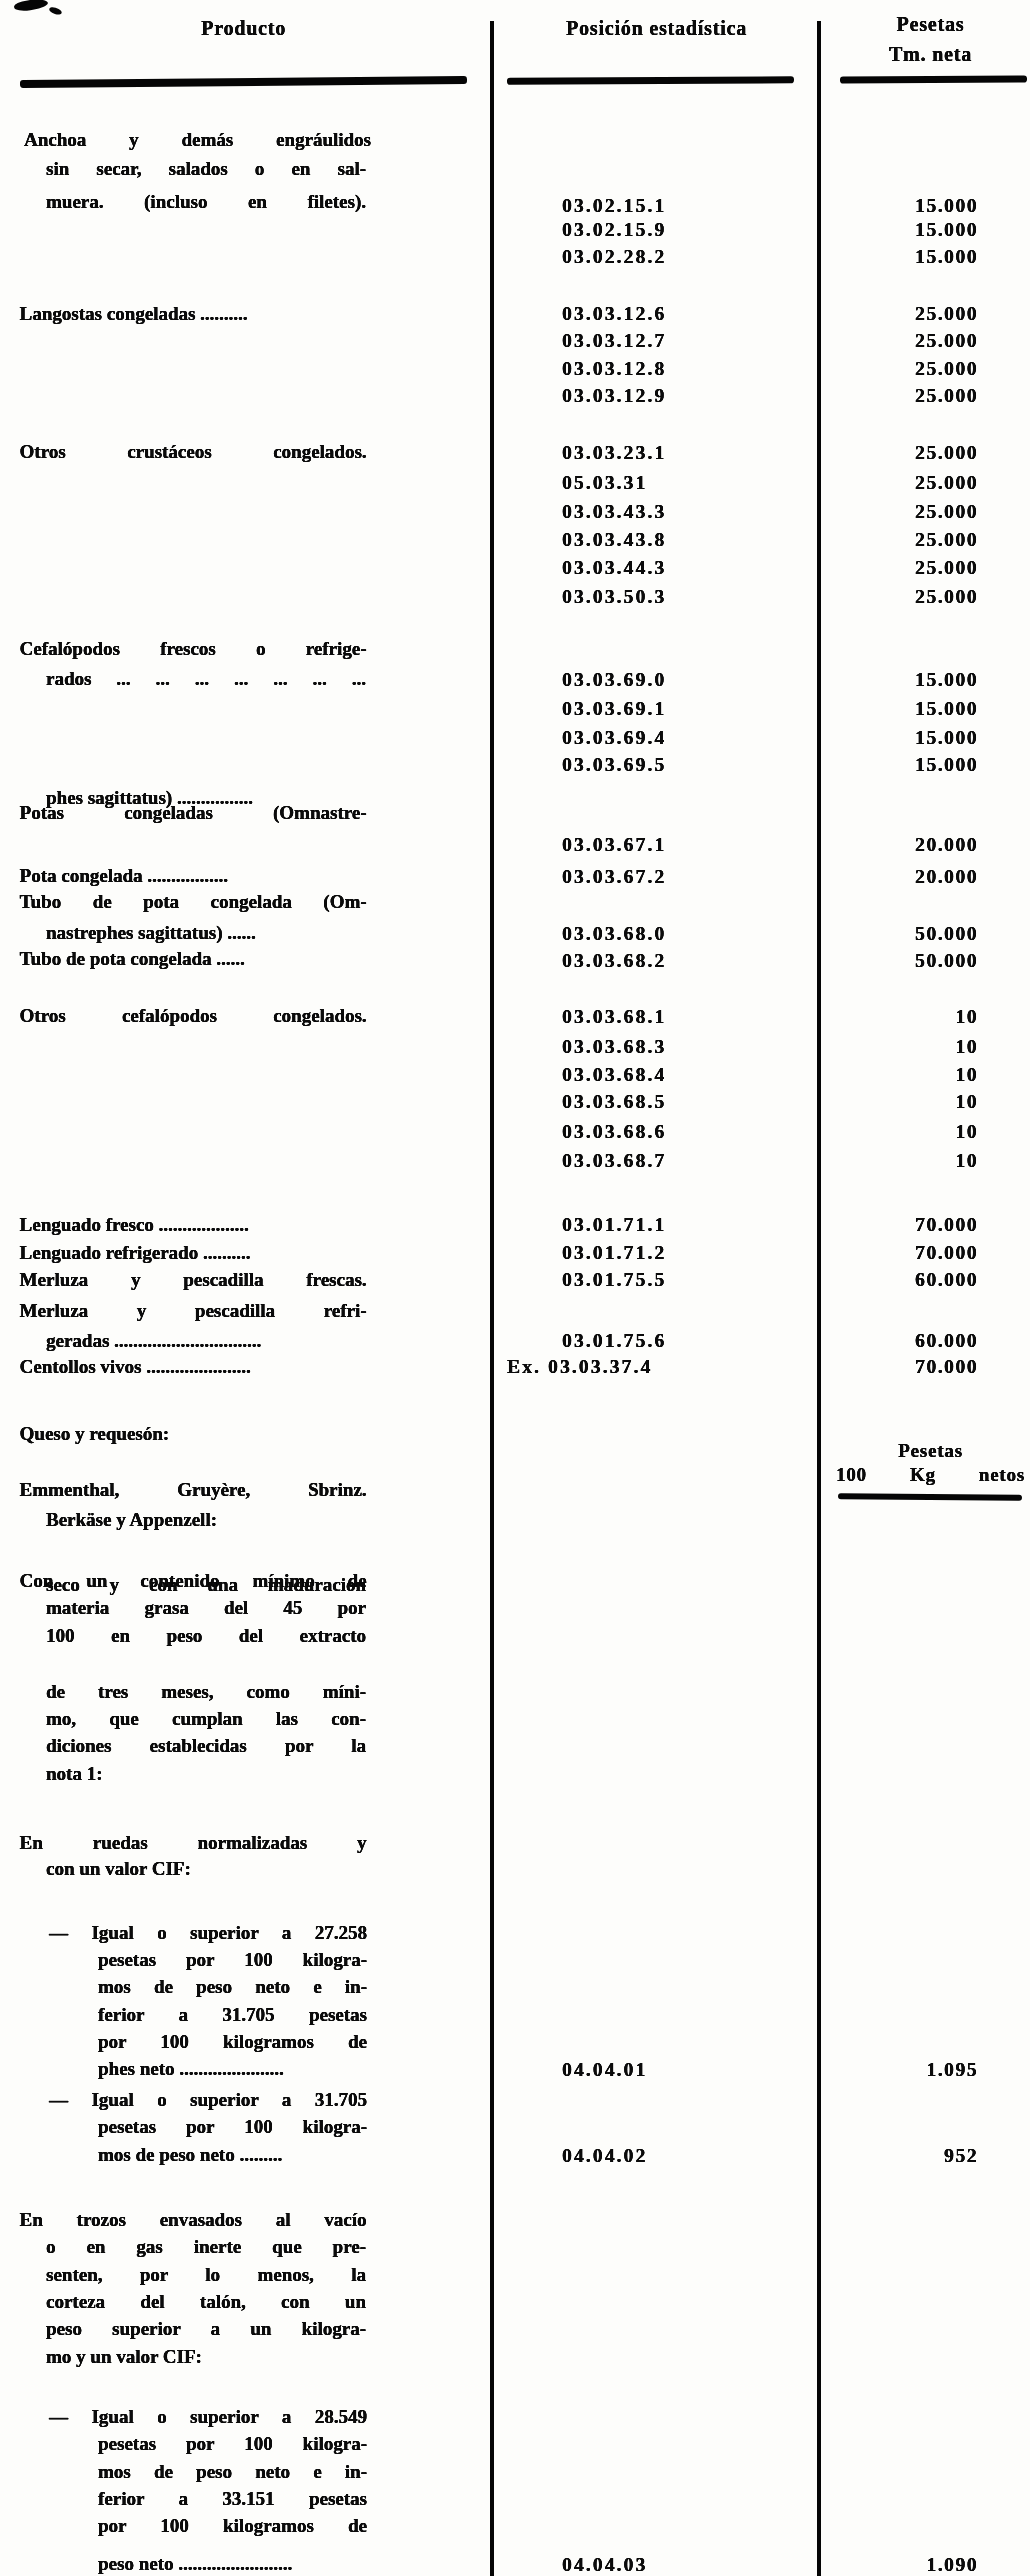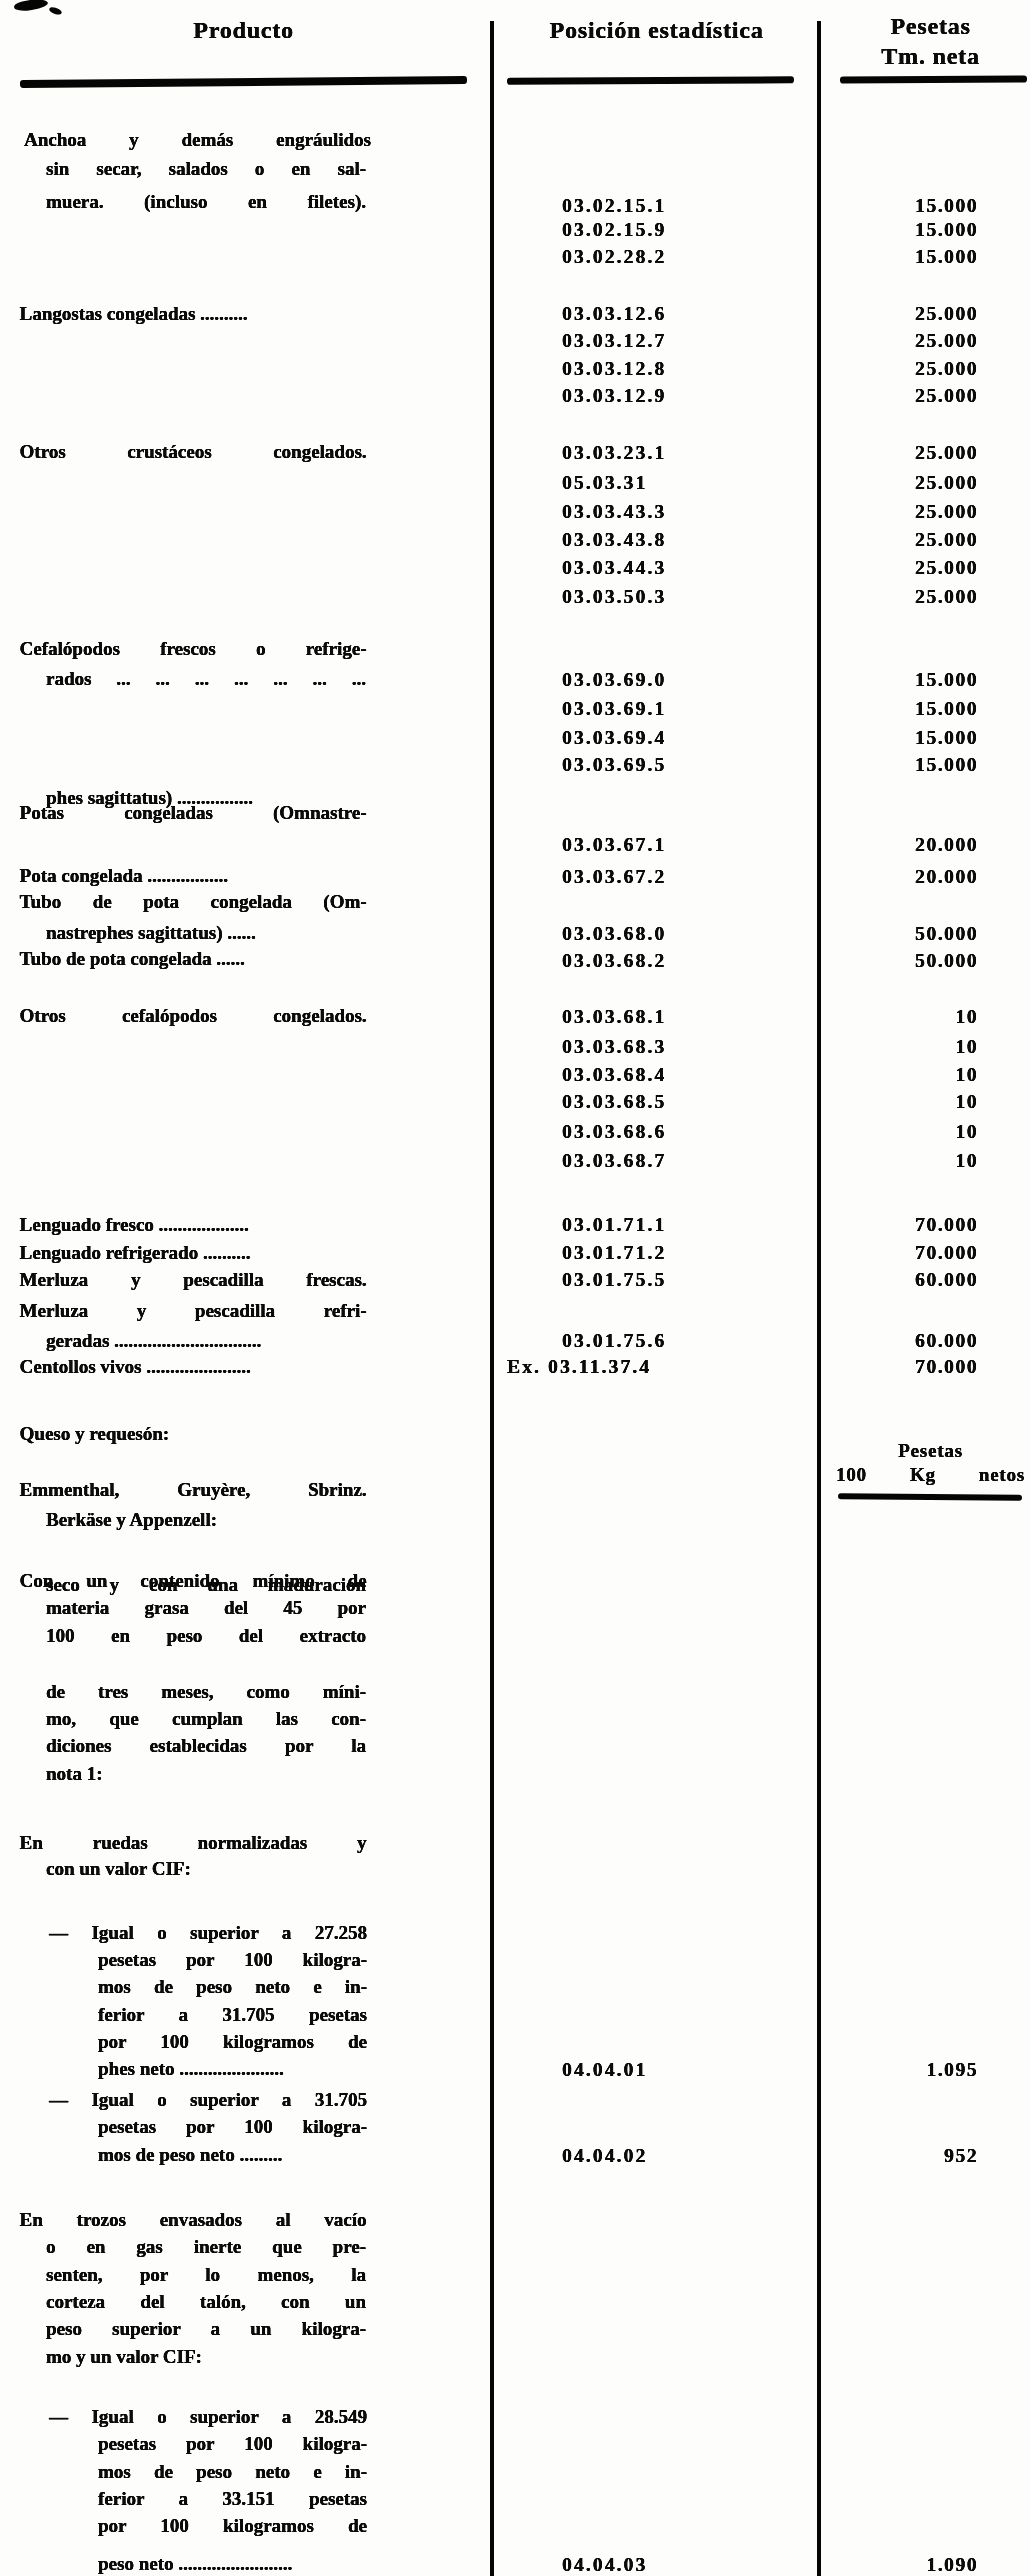--- a/index.html
+++ b/index.html
@@ -19,21 +19,21 @@
     white-space:pre;
     text-shadow:0 0 0.3px #000, 0.2px 0 0.3px #000;
   }
   .jt{
     white-space:normal;
     text-align:justify;
     text-align-last:justify;
   }
   .hd{
     position:absolute;
-    font-size:24px;
+    font-size:20px;
     text-align:center;
     letter-spacing:0.8px;
     text-shadow:0 0 0.4px #000, 0.2px 0 0.3px #000;
   }
   .code{
     left:562px;width:222px;
     letter-spacing:2.1px;
     font-size:19.6px;
   }
   .val{
@@ -198,21 +198,21 @@
   <div class="ln val" style="top:1150px">10</div>
 
   <div class="ln code" style="top:1214px">03.01.71.1</div>
   <div class="ln val" style="top:1214px">70.000</div>
   <div class="ln code" style="top:1242px">03.01.71.2</div>
   <div class="ln val" style="top:1242px">70.000</div>
   <div class="ln code" style="top:1269px">03.01.75.5</div>
   <div class="ln val" style="top:1269px">60.000</div>
   <div class="ln code" style="top:1330px">03.01.75.6</div>
   <div class="ln val" style="top:1330px">60.000</div>
-  <div class="ln code" style="top:1356px;left:507px;width:276px">Ex. 03.11.37.4</div>
+  <div class="ln code" style="top:1356px;left:507px;width:276px">Ex. 03.03.37.4</div>
   <div class="ln val" style="top:1356px">70.000</div>
 
   <div class="ln code" style="top:2059px">04.04.01</div>
   <div class="ln val" style="top:2059px">1.095</div>
   <div class="ln code" style="top:2145px">04.04.02</div>
   <div class="ln val" style="top:2145px">952</div>
   <div class="ln code" style="top:2554px">04.04.03</div>
   <div class="ln val" style="top:2554px">1.090</div>
 
 </div>

